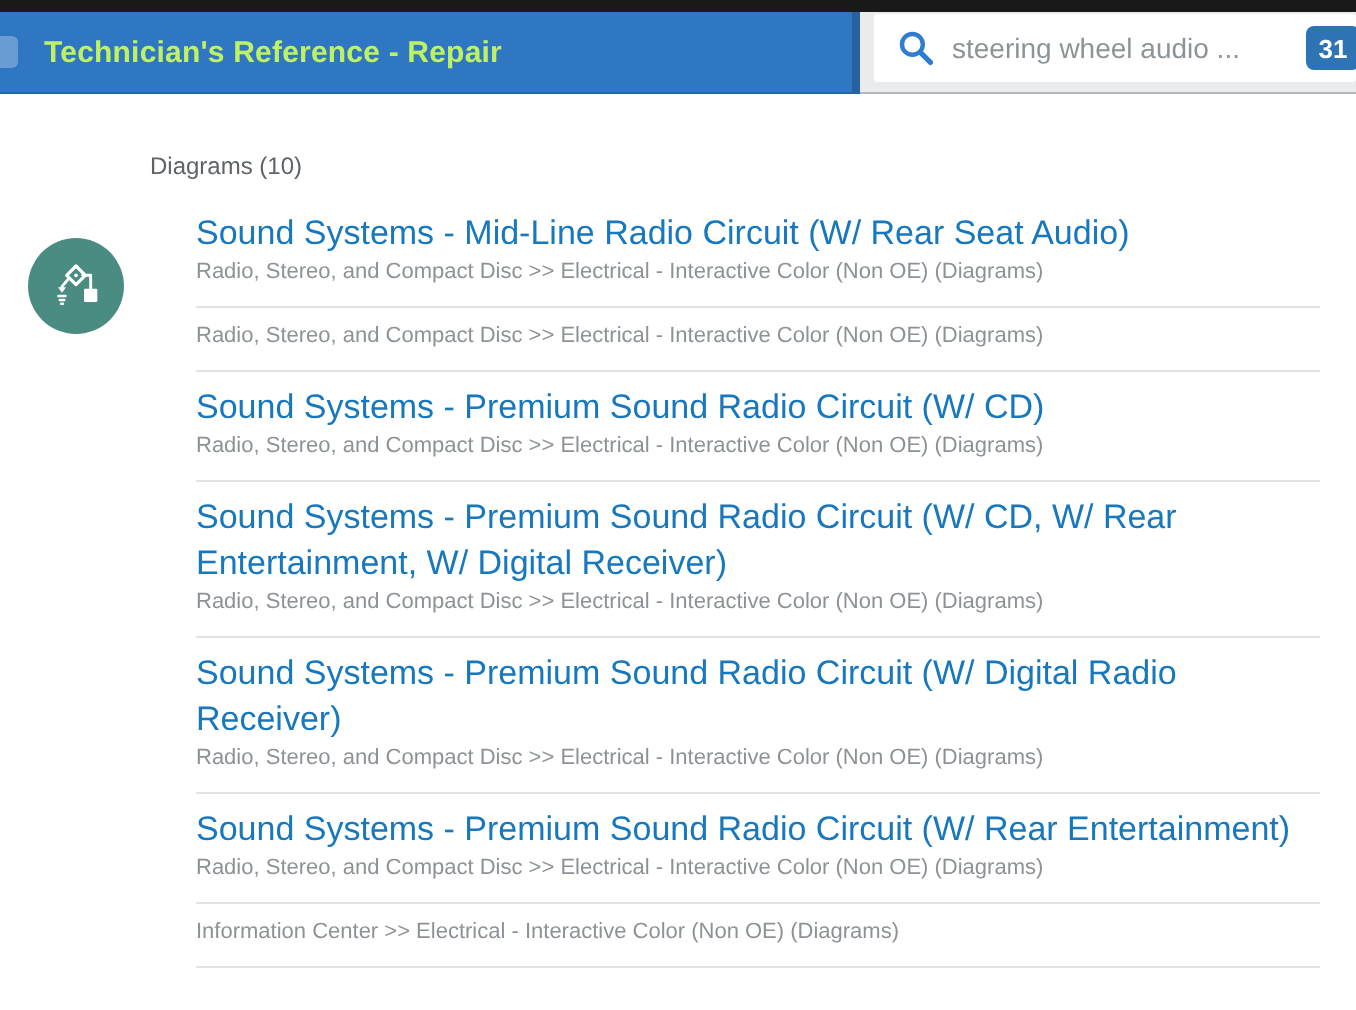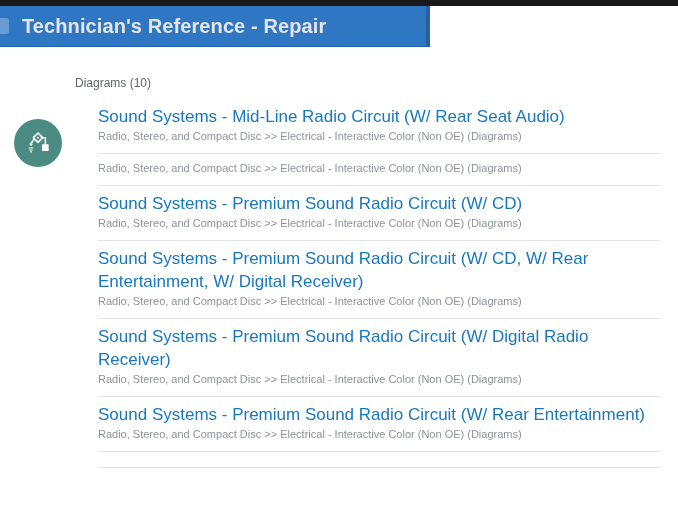--- a/index.html
+++ b/index.html
@@ -14,21 +14,21 @@
     position:relative;width:430px;background:#3077c3;border-bottom:1px solid #2266a8;
     display:flex;align-items:center;
   }
   .header-main::after{
     content:"";position:absolute;right:0;top:0;bottom:0;width:4px;background:rgba(0,0,0,.18);
   }
   .edge-glyph{
     position:absolute;left:-7px;top:12px;width:16px;height:16px;border-radius:3px;
     background:rgba(255,255,255,.28);
   }
-  .header-title{color:#e5e5e5;font-size:20px;font-weight:bold;margin-left:22px;letter-spacing:.1px;}
+  .header-title{color:#bef264;font-size:15px;font-weight:bold;margin-left:22px;letter-spacing:.1px;}
   .header-search{
     position:relative;flex:1;background:#e9ebec;border-bottom:1px solid #b4b8ba;
   }
   .search-field{
     position:absolute;left:7px;top:1px;right:0;bottom:5px;background:#ffffff;border-radius:2px;
     display:flex;align-items:center;
   }
   .search-glass{flex:0 0 auto;margin-left:12px;width:18px;height:18px;}
   .search-input{
     flex:1;border:none;outline:none;background:transparent;margin-left:9px;
@@ -58,20 +58,30 @@
 <body>
 
 <div class="app">
 
   <div class="top-strip"></div>
 
   <div class="header">
     <div class="header-main">
       <span class="edge-glyph"></span>
       <span class="header-title">Technician's Reference - Repair</span>
+    </div>
+    <div class="header-search">
+      <div class="search-field">
+        <svg class="search-glass" viewBox="0 0 18 18" fill="none">
+          <circle cx="7.2" cy="7.2" r="5.2" stroke="#2e7dd1" stroke-width="2.2"></circle>
+          <line x1="11.2" y1="11.2" x2="16.2" y2="16.2" stroke="#2e7dd1" stroke-width="2.6" stroke-linecap="round"></line>
+        </svg>
+        <input class="search-input" type="text" value="steering wheel audio ..." style="">
+        <span class="results-badge">31</span>
+      </div>
     </div>
   </div>
 
   <div class="content">
     <div class="section-icon">
       <svg width="32" height="32" viewBox="0 0 48 48" fill="none">
         <path d="M24 9 L31 16 L24 23 L17 16 Z" stroke="#ffffff" stroke-width="2.4" stroke-linejoin="round"></path>
         <circle cx="24" cy="16" r="1.4" fill="#ffffff"></circle>
         <path d="M18.5 18.5 L13.5 24.5" stroke="#ffffff" stroke-width="2.2" stroke-linecap="round"></path>
         <path d="M10.5 25 L16.5 25 L13.5 29 Z" fill="#ffffff"></path>
@@ -107,17 +117,18 @@
     <a class="item-title" href="#">Sound Systems - Premium Sound Radio Circuit (W/ Digital Radio Receiver)</a>
     <div class="item-sub">Radio, Stereo, and Compact Disc &gt;&gt; Electrical - Interactive Color (Non OE) (Diagrams)</div>
   </div>
 
   <div class="item">
     <a class="item-title" href="#">Sound Systems - Premium Sound Radio Circuit (W/ Rear Entertainment)</a>
     <div class="item-sub">Radio, Stereo, and Compact Disc &gt;&gt; Electrical - Interactive Color (Non OE) (Diagrams)</div>
   </div>
 
   <div class="item">
+    <div class="item-sub">Information Center &gt;&gt; Electrical - Interactive Color (Non OE) (Diagrams)</div>
   </div>
 </div>
   </div>
 
 </div>
 
 </body></html>

